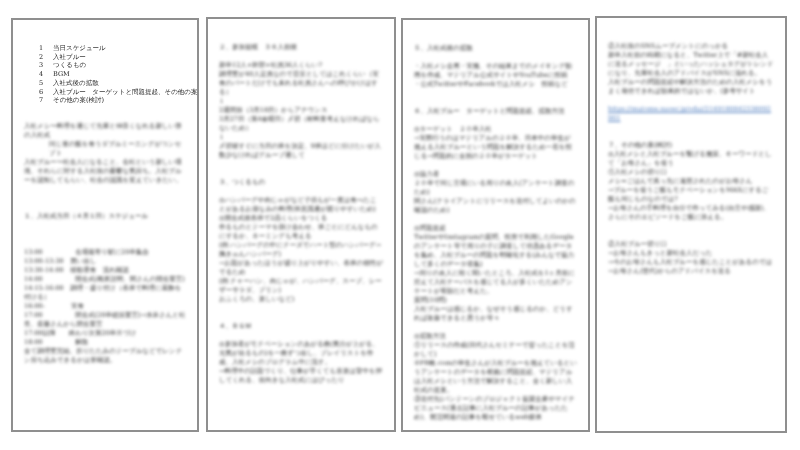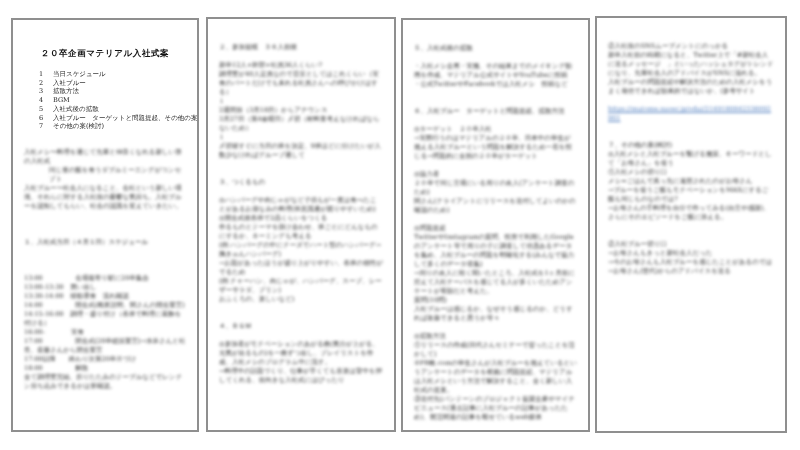--- a/index.html
+++ b/index.html
@@ -36,31 +36,30 @@
   .blk.h{color:#222;}
   .blk.ind{padding-left:25px;}
   .blk.gap{height:9px;}
   .blk.link{color:#4b7abd;text-decoration:underline;cursor:pointer;}
   .fuzzy{filter:blur(1.35px);}
 </style>
 </head>
 <body>
 
 <div class="page" id="page1">
-  <div class="title">２０卒企画マテリアル入社式案</div>
   <div class="toc">
 
   <div class="toc-item">
       <span class="toc-num">1</span><span class="toc-label">当日スケジュール</span>
     </div>
       <div class="toc-item">
       <span class="toc-num">2</span><span class="toc-label">入社ブルー</span>
     </div>
       <div class="toc-item">
-      <span class="toc-num">3</span><span class="toc-label">拡散方法</span>
+      <span class="toc-num">3</span><span class="toc-label">つくるもの</span>
     </div>
       <div class="toc-item">
       <span class="toc-num">4</span><span class="toc-label">BGM</span>
     </div>
       <div class="toc-item">
       <span class="toc-num">5</span><span class="toc-label">入社式後の拡散</span>
     </div>
       <div class="toc-item">
       <span class="toc-num">6</span><span class="toc-label">入社ブルー　ターゲットと問題提起、その他の案</span>
     </div>

